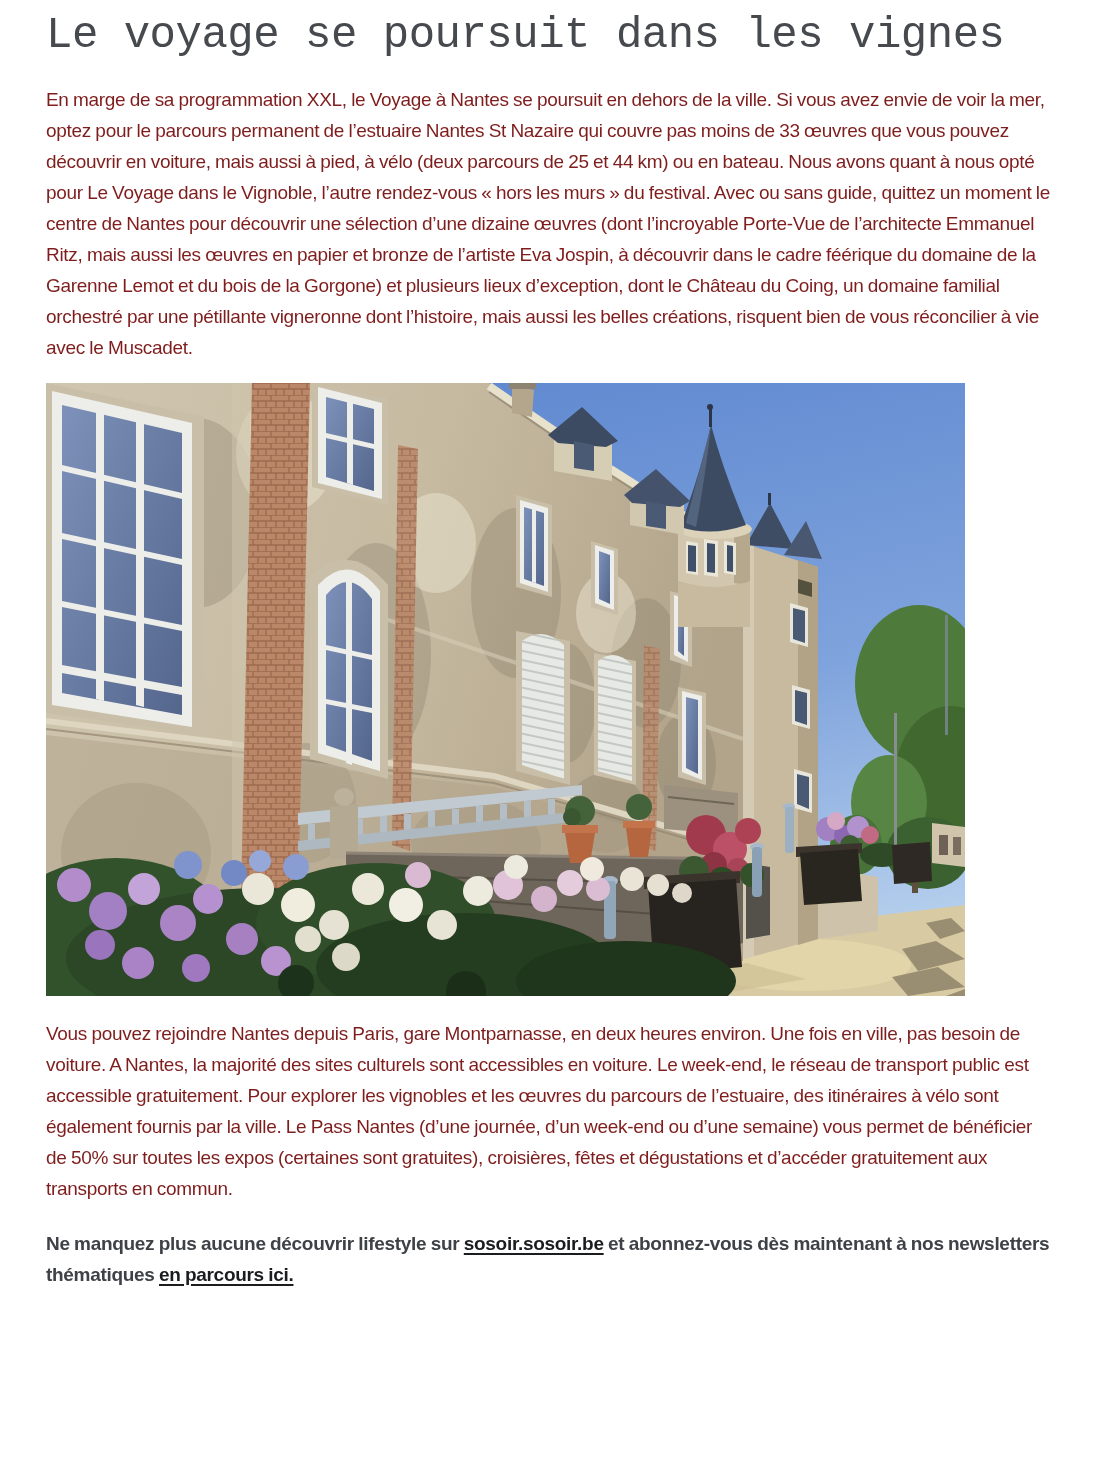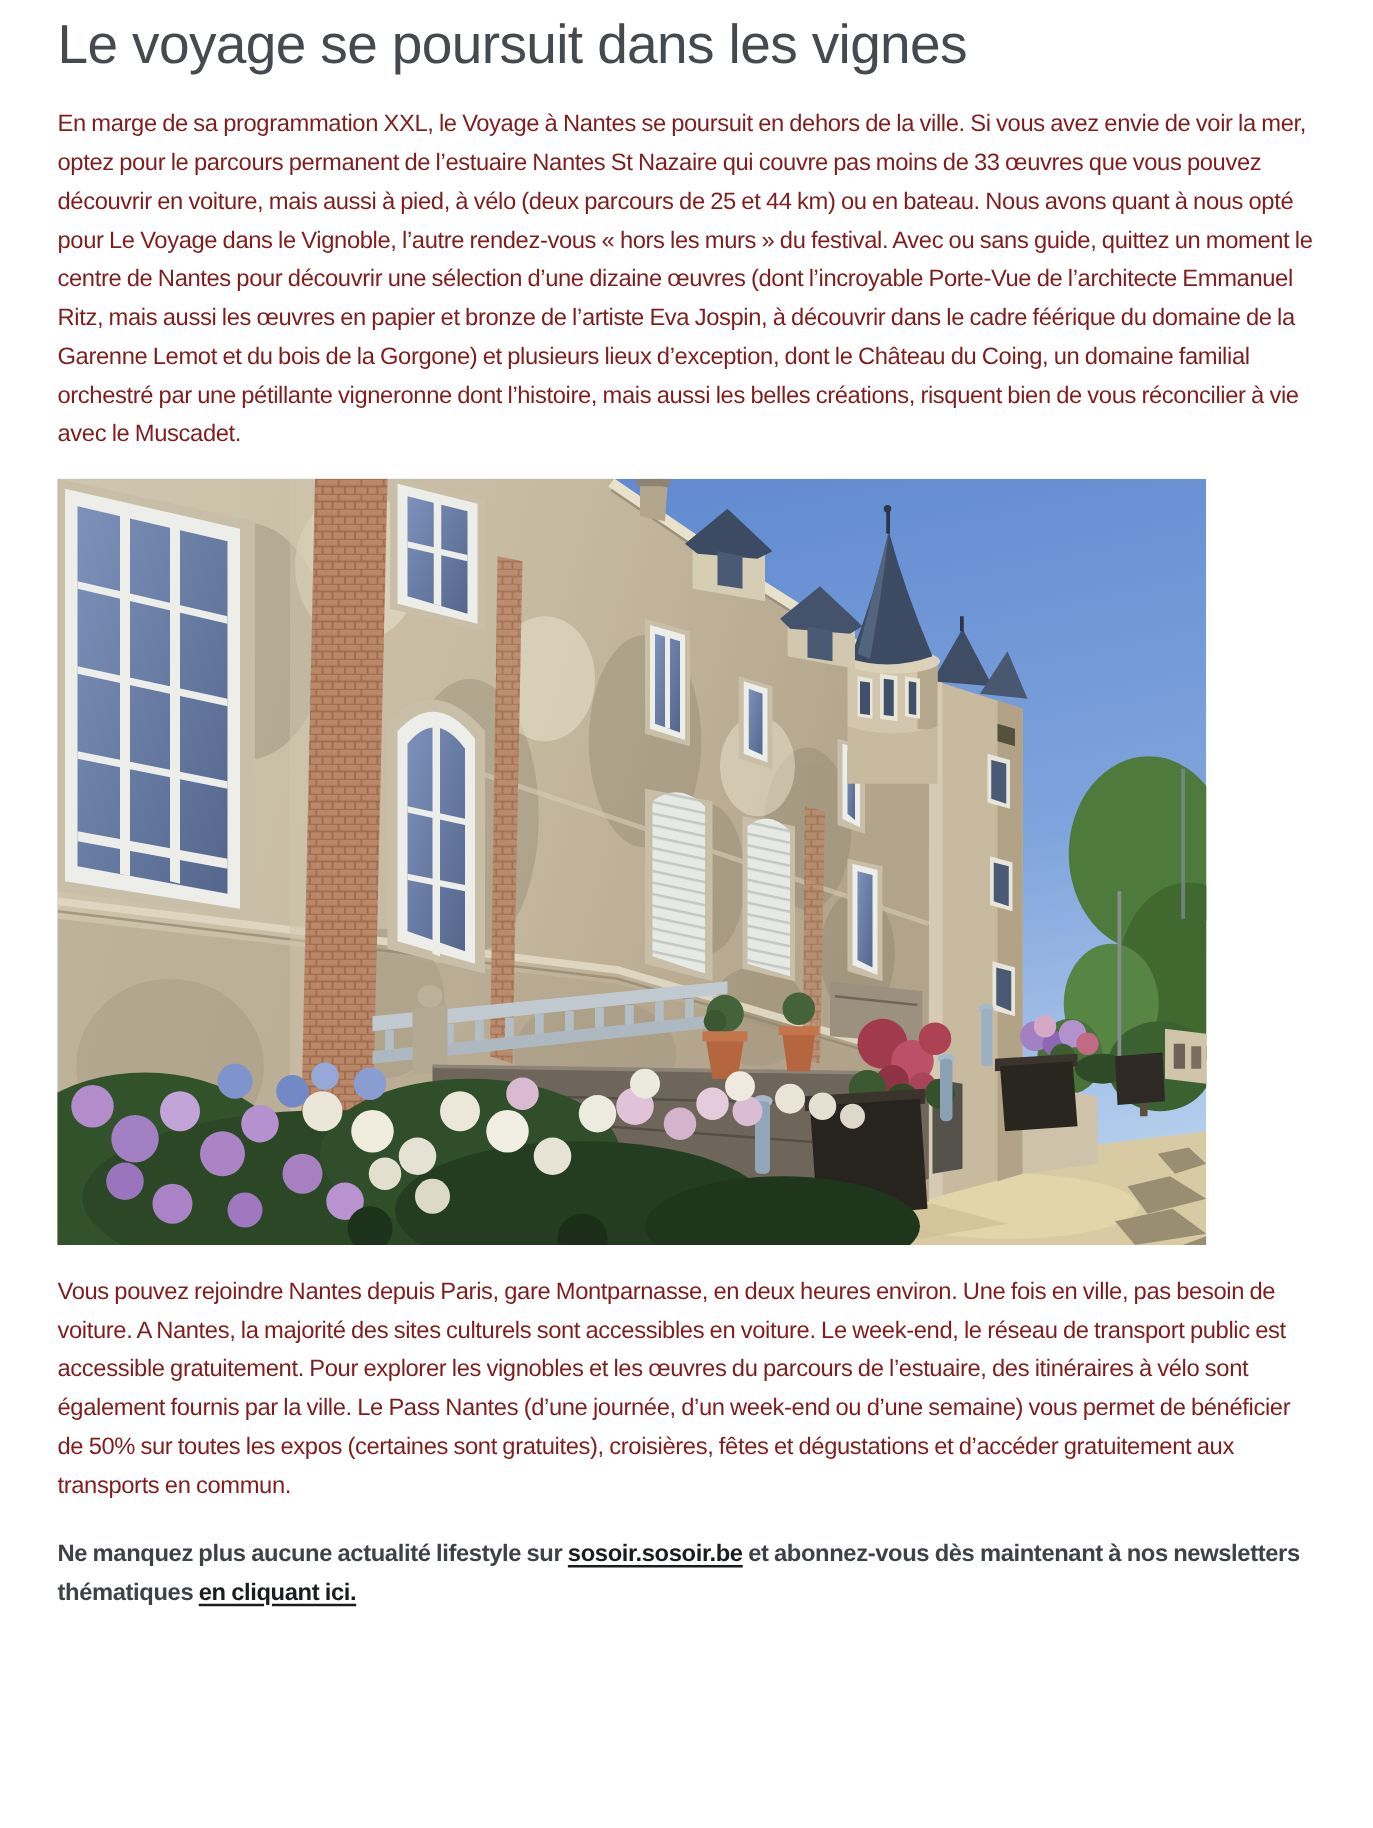--- a/index.html
+++ b/index.html
@@ -1,19 +1,19 @@
 <!DOCTYPE html>
 <html lang="fr"><head>
 <meta charset="utf-8">
 <style>
   html,body{margin:0;padding:0;background:#ffffff;}
   body{width:1098px;font-family:"Liberation Sans",sans-serif;}
   .article{padding:10px 46px 30px 46px;}
   .title{
-    font-family:Liberation Sans, sans-serif;
+    font-family:Liberation Mono, monospace;
     font-weight:400;
     font-size:44px;
     line-height:1.18;
     color:#46494e;
     letter-spacing:-0.5px;
     margin:0 0 0 0;
   }
   .body-text{
     font-size:19px;
     line-height:31px;
@@ -373,15 +373,15 @@
         <circle cx="250" cy="600" r="18" fill="#1d321a"></circle>
           <circle cx="420" cy="608" r="20" fill="#1b2f18"></circle>
       </g>
     </svg>
   </figure>
 
 
 
   <p class="body-text">Vous pouvez rejoindre Nantes depuis Paris, gare Montparnasse, en deux heures environ. Une fois en ville, pas besoin de voiture. A Nantes, la majorité des sites culturels sont accessibles en voiture. Le week-end, le réseau de transport public est accessible gratuitement. Pour explorer les vignobles et les œuvres du parcours de l’estuaire, des itinéraires à vélo sont également fournis par la ville. Le Pass Nantes (d’une journée, d’un week-end ou d’une semaine) vous permet de bénéficier de 50% sur toutes les expos (certaines sont gratuites), croisières, fêtes et dégustations et d’accéder gratuitement aux transports en commun.</p>
 
-  <p class="newsletter"><span>Ne manquez plus aucune actualité lifestyle sur </span><a class="link">sosoir.sosoir.be</a><span> et abonnez-vous dès maintenant à nos newsletters thématiques </span><a class="link">en cliquant ici.</a></p>
+  <p class="newsletter"><span>Ne manquez plus aucune découvrir lifestyle sur </span><a class="link">sosoir.sosoir.be</a><span> et abonnez-vous dès maintenant à nos newsletters thématiques </span><a class="link">en parcours ici.</a></p>
 
 </main>
 
 </body></html>

